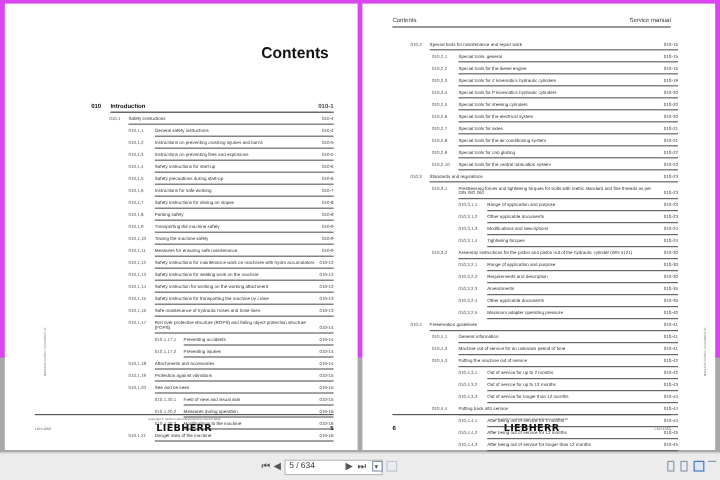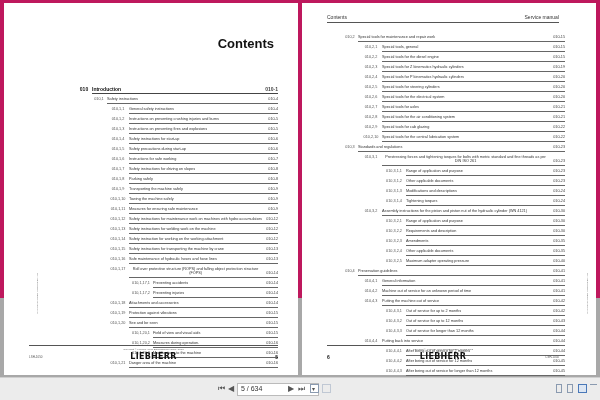--- a/index.html
+++ b/index.html
@@ -1,18 +1,18 @@
 <!DOCTYPE html>
 <html><head>
 <meta charset="utf-8">
 <style>
   * { box-sizing: border-box; margin: 0; padding: 0; }
   html, body { width: 600px; height: 400px; overflow: hidden; }
   body { background: #a8a8a8; font-family: "Liberation Sans", sans-serif; position: relative; }
-  .viewer { position: absolute; left: 0; top: 0; width: 600px; height: 298px; background: #be185d; text-align: center; }
+  .viewer { position: absolute; left: 0; top: 0; width: 600px; height: 298px; background: #d946ef; }
   .page { position: absolute; top: 3px; height: 372px; background: #fff; }
   .page.left { left: 4px; width: 294px; }
   .page.right { left: 302px; width: 294px; }
   .title { position: absolute; right: 24px; top: 33px; font-size: 13px; font-weight: bold; color: #111; }
   .hdr { position: absolute; left: 25px; right: 37px; top: 11px; font-size: 5px; color: #333;
          display: flex; justify-content: space-between; border-bottom: 0.6px solid #555; padding-bottom: 2px; }
   .toc { position: absolute; }
   .left .toc { left: 72px; top: 84px; width: 202px; }
   .right .toc { left: 40px; top: 32px; width: 223px; }
   .row { position: relative; display: flex; font-size: 3.8px; color: #333; line-height: 4.2px; }

